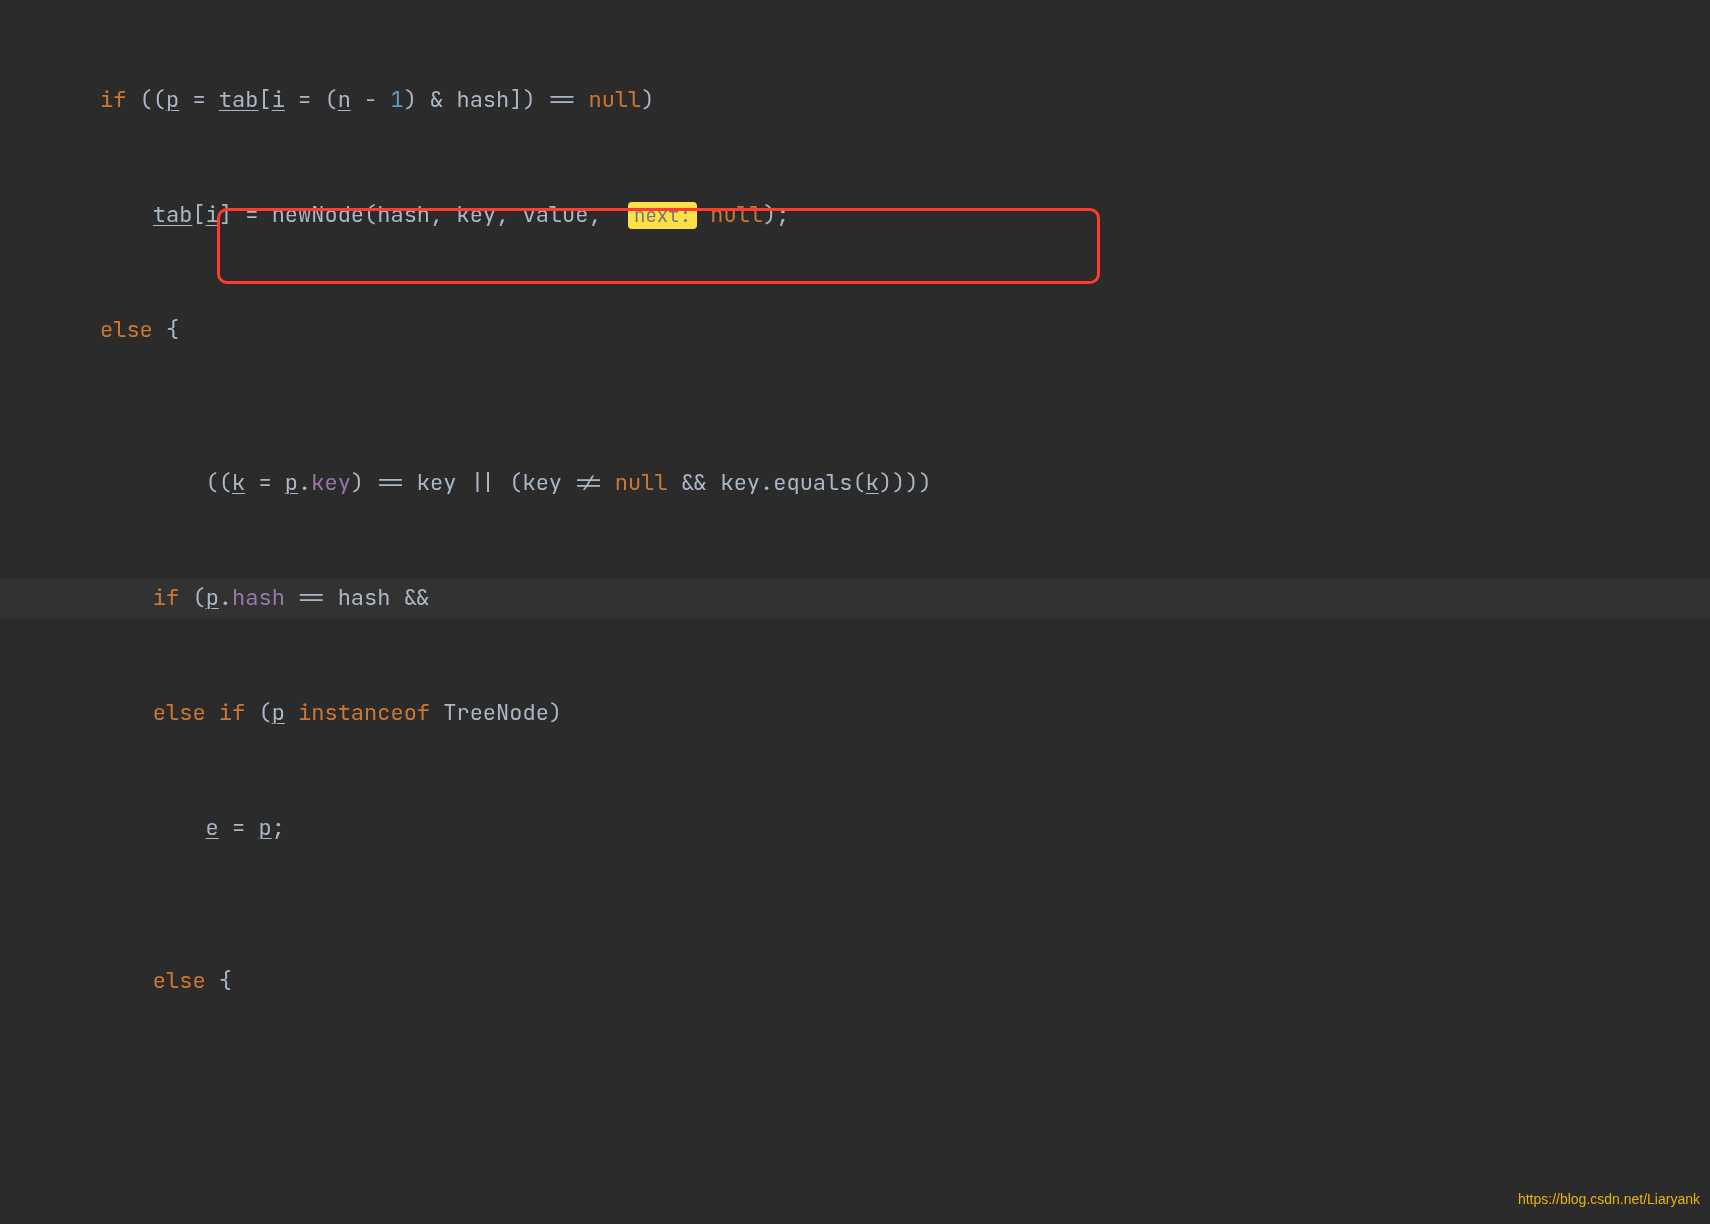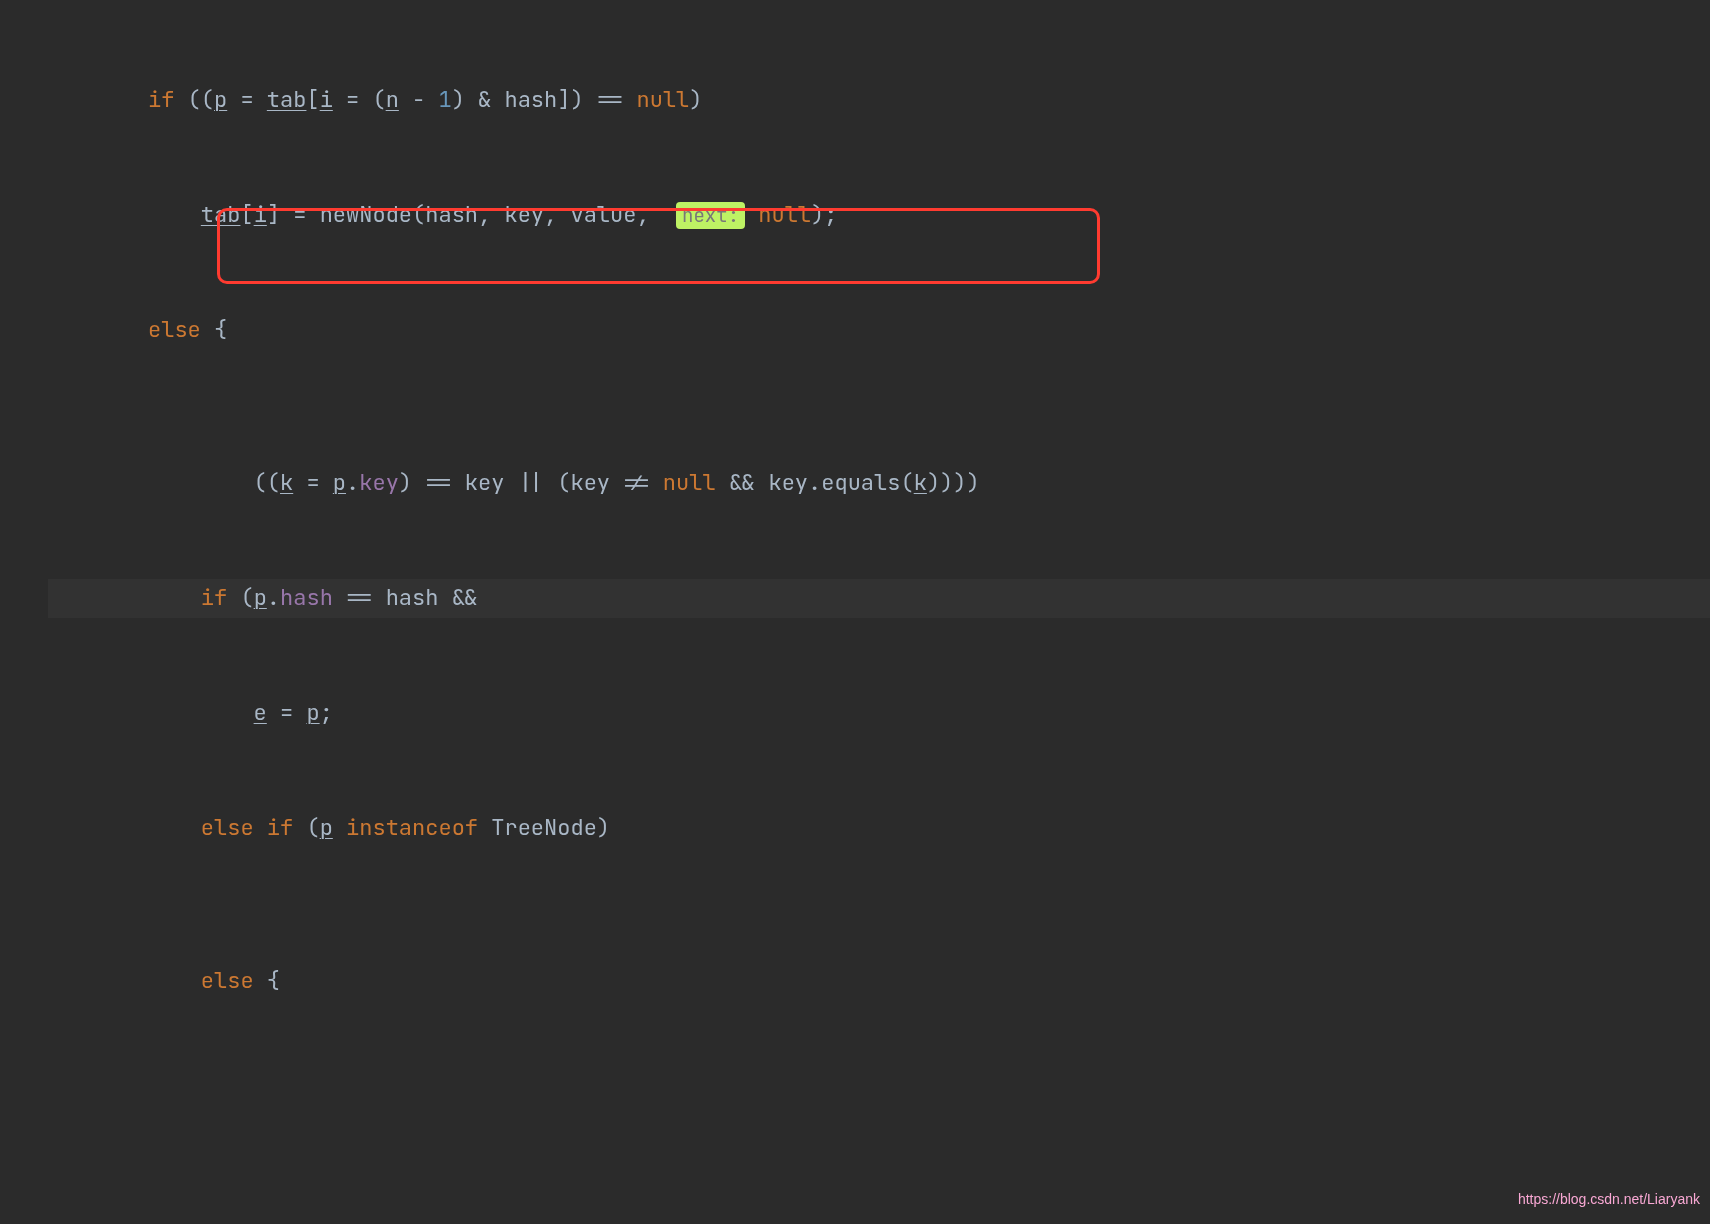--- a/index.html
+++ b/index.html
@@ -17,75 +17,74 @@
   }
   .code-area {
     padding: 5px 0 0 0;
     white-space: pre;
     position: relative;
   }
   .line {
     padding-left: 100px;
     height: 39px;
     position: relative;
-    margin-left: 48px;
   }
   .line.hl {
     background: #323232;
   }
   .kw { color: #cc7832; }
   .field { color: #9876aa; }
   .num { color: #6897bb; }
   .itype { color: #507874; }
   .under { text-decoration: underline; text-underline-offset: 3px; text-decoration-thickness: 1px; }
   .hint {
-    background: #bef264;
+    background: #fde047;
     color: #787878;
     padding: 1px 6px;
     border-radius: 4px;
     font-size: 19px;
   }
   .redbox {
     position: absolute;
     border: 3px solid #ff3b30;
     border-radius: 10px;
     left: 217px;
     top: 208px;
     width: 883px;
     height: 76px;
     pointer-events: none;
   }
   .watermark {
     position: absolute;
     right: 10px;
     bottom: 6px;
-    color: #f9a8d4;
+    color: #eab308;
     font-size: 14px;
     font-family: Arial, sans-serif;
   }
 </style>
 </head>
 <body>
 
 <div class="code-area">
 
 <div class="line"><span class="kw">if</span><span> ((</span><span class="under">p</span><span> = </span><span class="under">tab</span><span>[</span><span class="under">i</span><span> = (</span><span class="under">n</span><span> - </span><span class="num">1</span><span>) &amp; hash]) == </span><span class="kw">null</span><span>)</span></div>
 
 <div class="line">    <span class="under">tab</span><span>[</span><span class="under">i</span><span>] = newNode(hash, key, value, </span> <span class="hint">next:</span> <span class="kw">null</span><span>);</span></div>
 
 <div class="line"><span class="kw">else</span><span> {</span></div>
 
 
 <div class="line">        <span>((</span><span class="under">k</span><span> = </span><span class="under">p</span><span>.</span><span class="field">key</span><span>) == key || (key != </span><span class="kw">null</span><span> &amp;&amp; key.equals(</span><span class="under">k</span><span>))))</span></div>
 
 <div class="line hl">    <span class="kw">if</span><span> (</span><span class="under">p</span><span>.</span><span class="field">hash</span><span> == hash &amp;&amp;</span></div>
 
+<div class="line">    <span class="kw">else if</span><span> (</span><span class="under">p</span><span> </span><span class="kw">instanceof</span><span> TreeNode)</span></div>
+
 <div class="line">        <span class="under">e</span><span> = </span><span class="under">p</span><span>;</span></div>
-
-<div class="line">    <span class="kw">else if</span><span> (</span><span class="under">p</span><span> </span><span class="kw">instanceof</span><span> TreeNode)</span></div>
 
 
 <div class="line">    <span class="kw">else</span><span> {</span></div>
 
 
 
 
 
 
 

